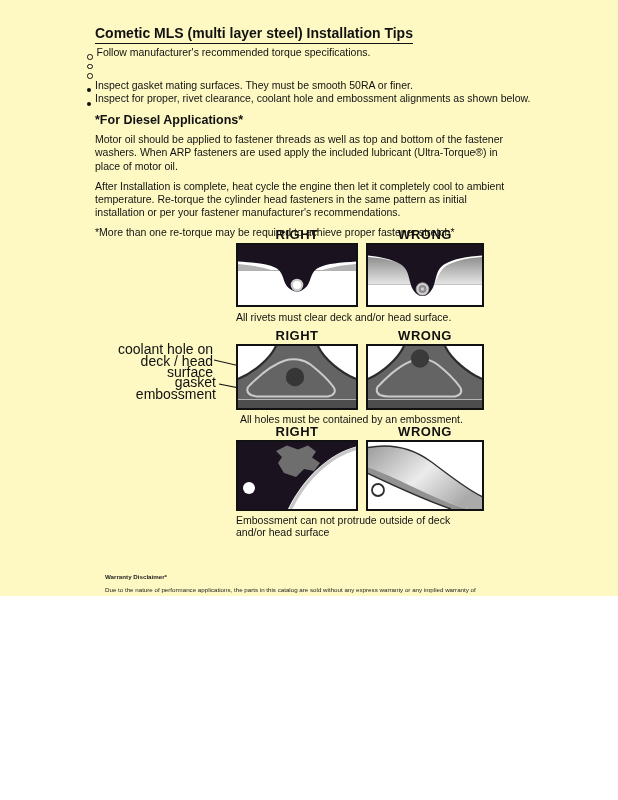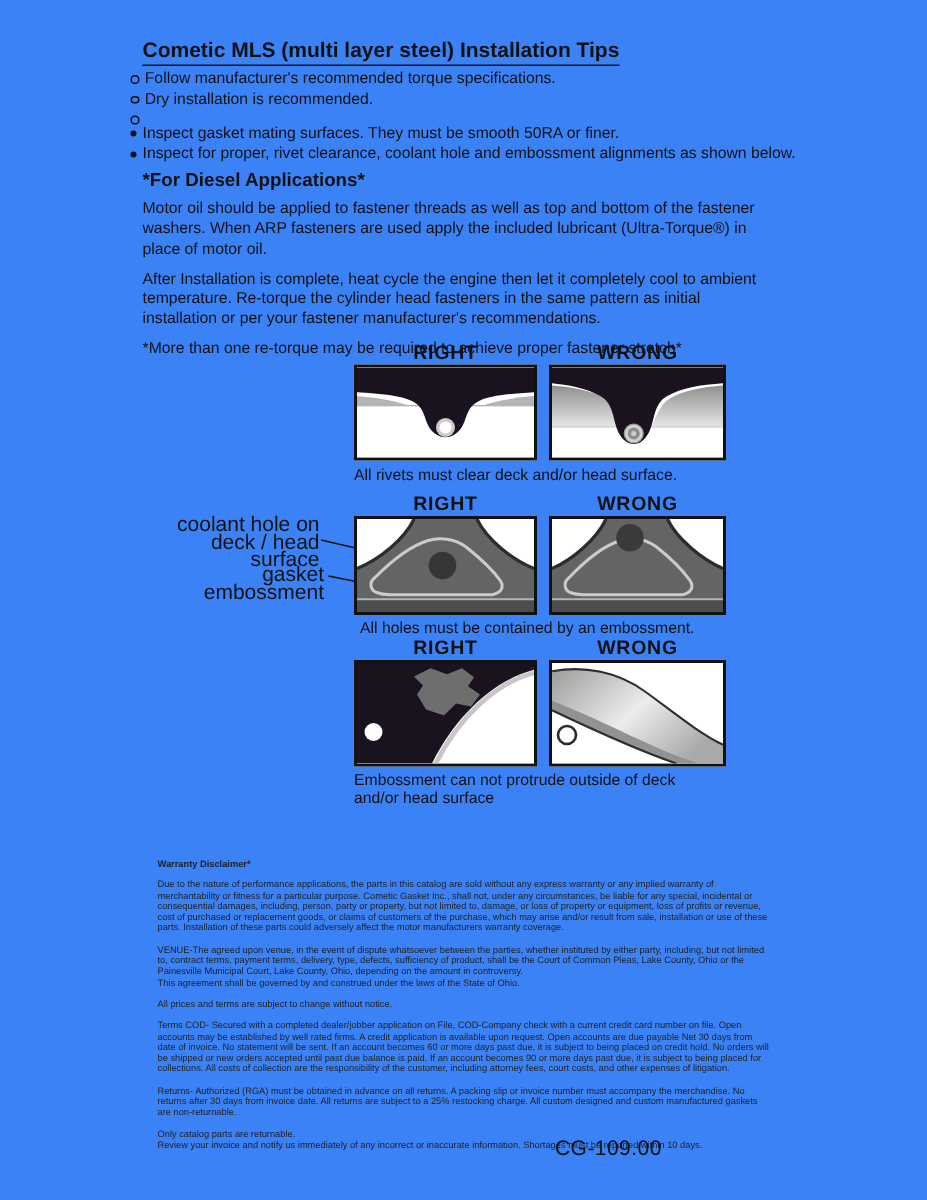--- a/index.html
+++ b/index.html
@@ -1,28 +1,28 @@
 <!DOCTYPE html>
 <html><head>
 <meta charset="utf-8">
 <style>
   html,body{margin:0;padding:0;background:#ffffff;}
   #page{
-    position:relative;width:618px;height:800px;background:#3b82f6;overflow:hidden;
+    position:relative;width:618px;height:596px;background:#fef9c3;overflow:hidden;
     font-family:"Liberation Sans",sans-serif;color:#111;
   }
   .abs{position:absolute;}
   
   .doc-title{
     left:95px;top:25px;font-size:14px;font-weight:bold;
     border-bottom:1.5px solid #111;padding-bottom:2px;white-space:nowrap;
   }
   
   .tips{left:87px;top:46px;font-size:10.5px;line-height:13.5px;}
-  .tip-row{display:flex;align-items:flex-start;}
+  .tip-row{display:flex;align-items:flex-end;}
   .o-marker{flex:0 0 auto;width:3.5px;height:3.5px;border:1px solid #111;border-radius:50%;margin:4px 4px 0 0;}
   .sub-tips{}
   .f-marker{flex:0 0 auto;width:4px;height:4px;background:#111;border-radius:50%;margin:4.5px 4px 0 0;}
   
   .diesel{left:95px;top:114px;width:418px;font-size:10.5px;line-height:13.2px;}
   .diesel h2{font-size:12.5px;font-weight:bold;margin:0 0 6px 0;}
   .diesel p{margin:0 0 7px 0;}
   
   .fig-label{font-size:13px;font-weight:bold;text-align:center;letter-spacing:.5px;}
   .fig-box{border:2px solid #111;box-sizing:border-box;background:#fff;}
@@ -42,21 +42,20 @@
 
   <div class="abs doc-title">Cometic MLS (multi layer steel) Installation Tips</div>
 
   <div class="abs tips">
     <div class="tip-row">
       <span class="o-marker"></span>
       <span>Follow manufacturer's recommended torque specifications.</span>
     </div>
     <div class="tip-row">
       <span class="o-marker"></span>
-      <span>Dry installation is recommended.</span>
     </div>
     <div class="tip-row">
       <span class="o-marker"></span>
     </div>
     <div class="sub-tips">
       <div class="tip-row">
         <span class="f-marker"></span>
         <span>Inspect gasket mating surfaces.  They must be smooth 50RA or finer.</span>
       </div>
       <div class="tip-row">

